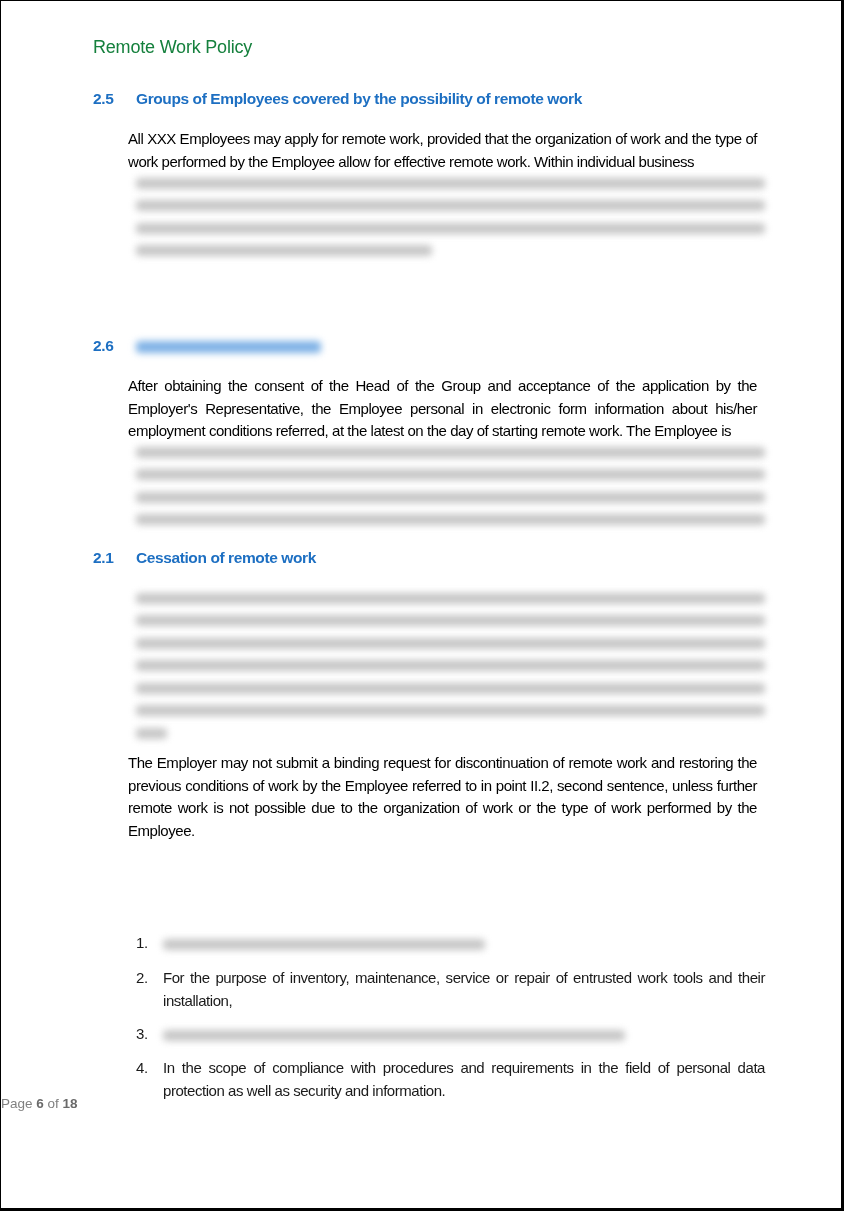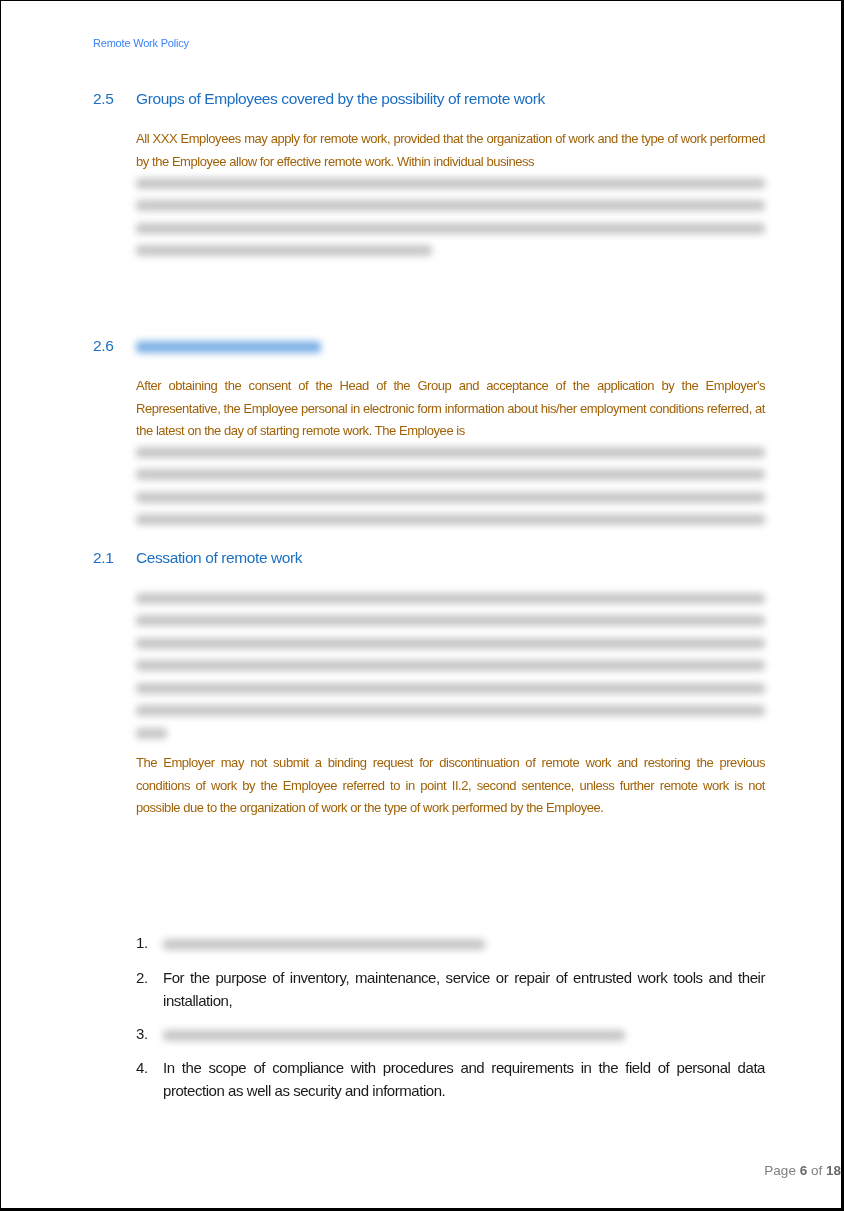--- a/index.html
+++ b/index.html
@@ -8,32 +8,32 @@
     position: absolute; left: 0; top: 0;
     width: 840px; height: 1207px;
     border-top: 1px solid #000; border-left: 1px solid #000;
     border-right: 3px solid #000; border-bottom: 3px solid #000;
     background: #fff;
     font-family: "Liberation Sans", sans-serif;
     color: #1a1a1a;
   }
   .running-header {
     position: absolute; left: 92px; top: 36px;
-    font-size: 11px; color: #3b82f6; letter-spacing: -0.2px;
+    font-size: 18px; color: #15803d; letter-spacing: -0.2px;
   }
   .section-heading {
     position: absolute; left: 92px;
-    font-size: 15.5px; font-weight: normal; color: #1d6fc2;
+    font-size: 15.5px; font-weight: bold; color: #1d6fc2;
     letter-spacing: -0.4px; white-space: nowrap;
   }
   .section-heading .num { display: inline-block; width: 43px; }
   .para {
-    position: absolute; left: 135px; width: 629px;
-    font-size: 13px; line-height: 22.5px; text-align: justify;
-    letter-spacing: -0.45px; color: #a16207;
+    position: absolute; left: 127px; width: 629px;
+    font-size: 15px; line-height: 22.5px; text-align: justify;
+    letter-spacing: -0.45px; color: #000000;
   }
   .blur-line {
     height: 11px; margin: 11.5px 0 0 0; background: #bdbdbd;
     filter: blur(3.5px); border-radius: 4px; opacity: 0.85;
   }
   .blur-block { position: absolute; left: 135px; width: 629px; }
   .blur-head {
     display: inline-block; vertical-align: middle;
     height: 12px; width: 185px; background: #7fb2e6;
     filter: blur(3.5px); border-radius: 4px;
@@ -44,22 +44,22 @@
     text-align: justify;
   }
   .list-item .marker { position: absolute; left: 0; top: 0; }
   .list-item .text { margin-left: 27px; display: block; }
   .list-item .blur-inline {
     display: inline-block; height: 11px; background: #bdbdbd; vertical-align: middle;
     filter: blur(3.5px); border-radius: 4px; opacity: 0.85;
   }
   .spell-underline { text-decoration-color: #3b6fd8; }
   .footer {
-    position: absolute; left: 0; width: 840px; top: 1162px;
-    text-align: right; font-size: 13.5px; color: #808080;
+    position: absolute; left: 0; width: 840px; top: 1095px;
+    text-align: left; font-size: 13.5px; color: #808080;
   }
   .footer b { color: #6a6a6a; }
 </style>
 </head>
 <body>
 
 <div class="page">
 
   <div class="running-header">Remote Work Policy</div>
 

